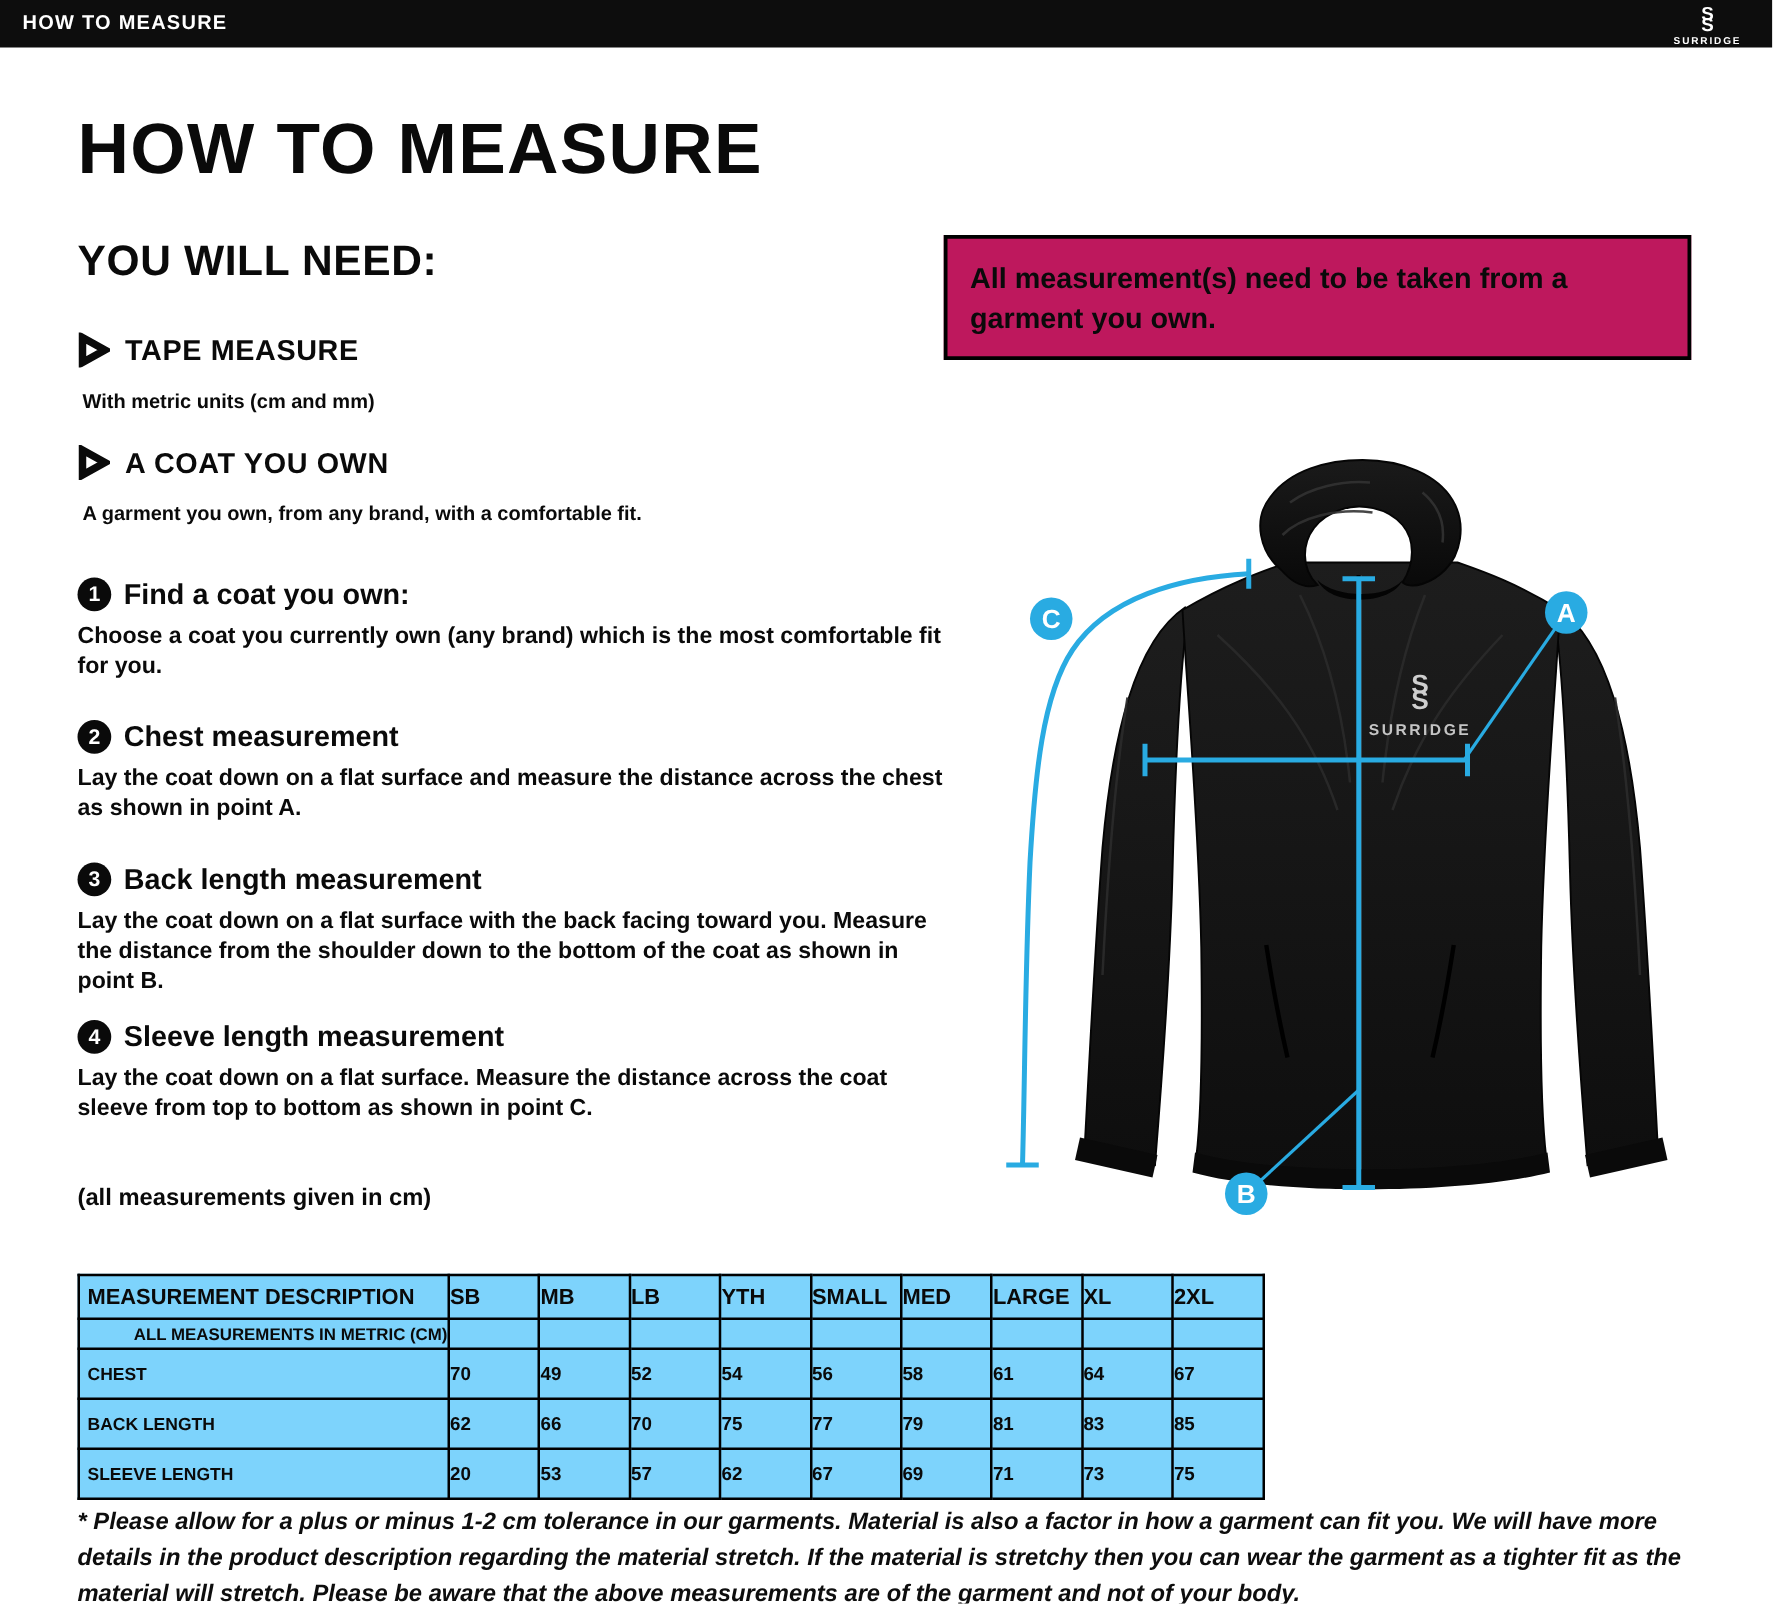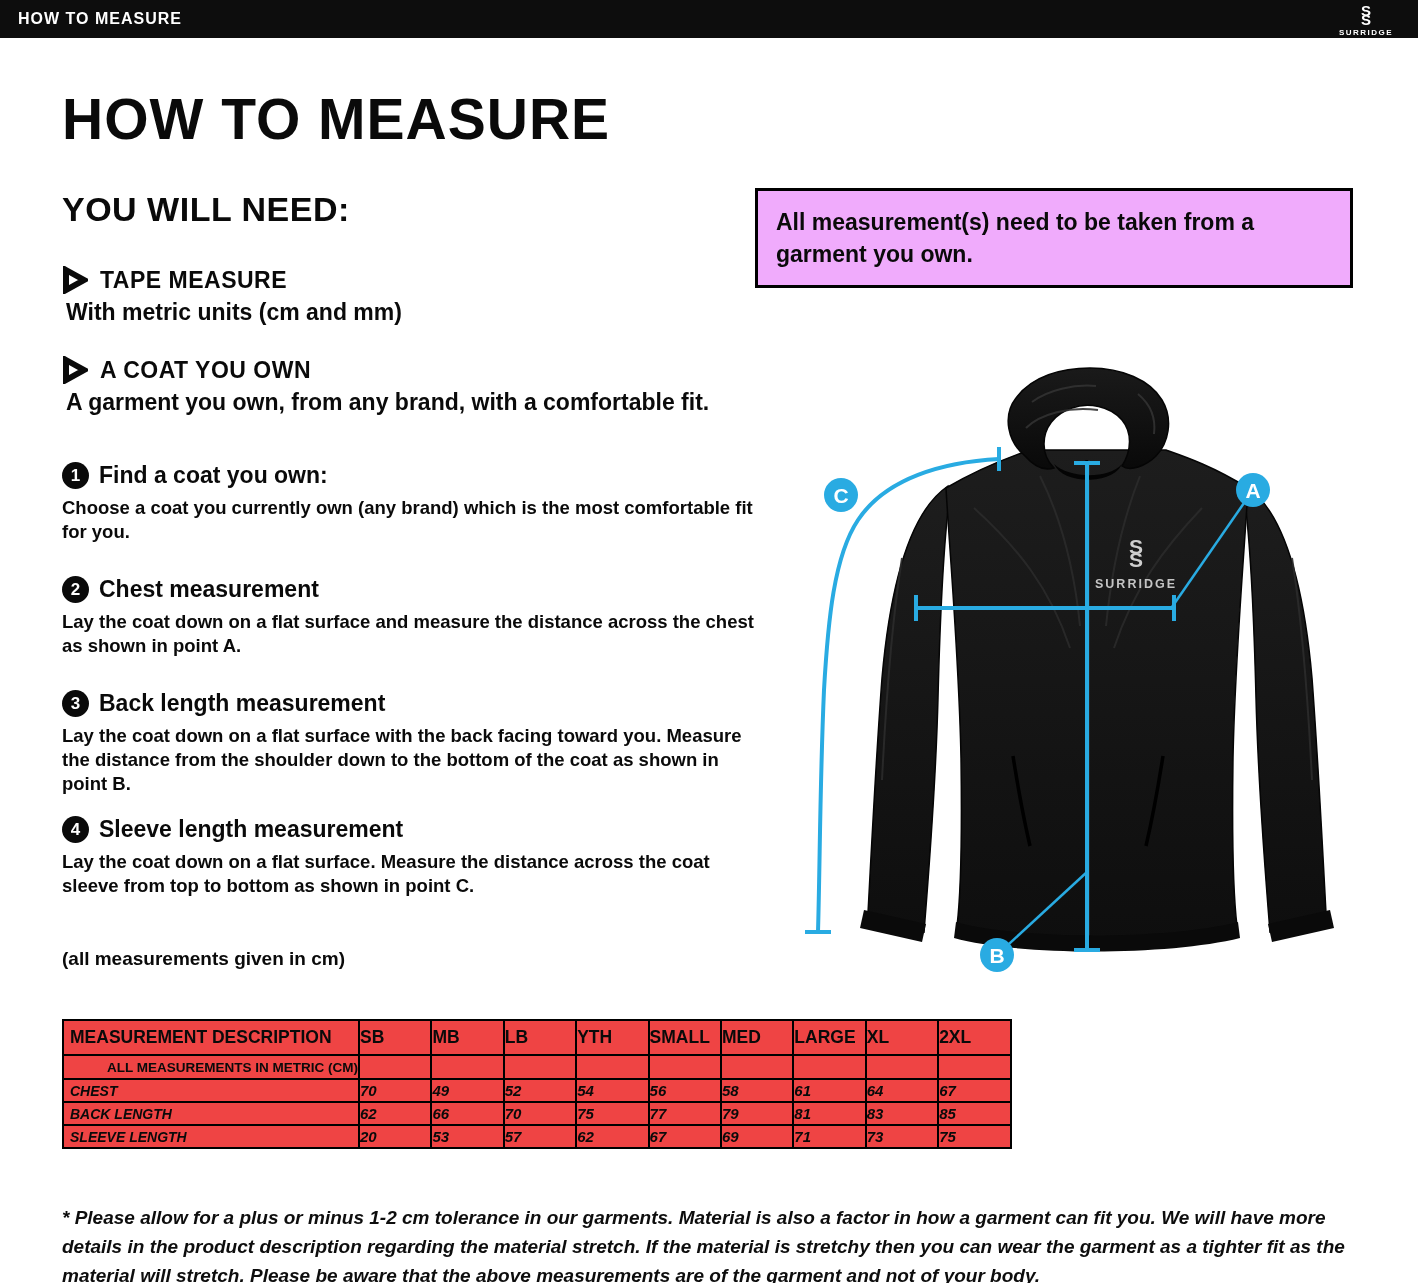--- a/index.html
+++ b/index.html
@@ -16,50 +16,50 @@
   
   .h1 { position:absolute; left:62px; top:86px; font-size:57px; font-weight:800; letter-spacing:1px; color:#0a0a0a; }
   .h2 { position:absolute; left:62px; top:190px; font-size:34px; font-weight:800; letter-spacing:.5px; }
 
   
   .need-item { position:absolute; left:62px; width:700px; }
   .need-item.first { top:266px; }
   .need-item.second { top:356px; }
   .need-title-row { display:flex; align-items:center; gap:12px; }
   .need-title { font-size:23px; font-weight:800; letter-spacing:.5px; }
-  .need-desc { font-size:23px; font-weight:700; margin-top:5px; padding-left:4px; }
+  .need-desc { font-size:16px; font-weight:700; margin-top:19px; padding-left:4px; }
 
   
   .step { position:absolute; left:62px; width:700px; }
   .step1 { top:462px; } .step2 { top:576px; } .step3 { top:690px; } .step4 { top:816px; }
   .step-head { display:flex; align-items:center; gap:10px; }
   .step-num { width:27px; height:27px; border-radius:50%; background:#0a0a0a; color:#fff;
               display:flex; align-items:center; justify-content:center; font-size:17px; font-weight:800; flex:0 0 27px; }
   .step-title { font-size:23px; font-weight:800; }
   .step-desc { font-size:18.5px; font-weight:700; line-height:24px; margin-top:7px; }
 
   
   .note-box { position:absolute; left:755px; top:188px; width:598px; border:3px solid #000;
-              padding:15px 18px; font-size:23px; line-height:32px; font-weight:800; background:#f0abfc; }
+              padding:15px 18px; font-size:23px; line-height:32px; font-weight:800; background:#be185d; }
 
   
   .diagram { position:absolute; left:778px; top:358px; }
 
   
   .size-chart-head { position:absolute; left:62px; top:948px; display:flex; align-items:baseline; gap:7px; }
   .size-chart-title { font-size:40px; font-weight:800; letter-spacing:.5px; }
   .size-chart-sub { font-size:19px; font-weight:800; }
-  table.size-chart { position:absolute; left:62px; top:1019px; border-collapse:collapse; table-layout:fixed; width:948px; background:#ef4444; }
+  table.size-chart { position:absolute; left:62px; top:1019px; border-collapse:collapse; table-layout:fixed; width:948px; background:#7dd3fc; }
   table.size-chart th, table.size-chart td { border:2px solid #000; text-align:left; vertical-align:middle; overflow:hidden; white-space:nowrap; }
   col.c-desc { width:296px; }
   col.c-size { width:72.4px; }
   tr.head-row th { height:35px; font-size:17.5px; font-weight:800; }
   tr.head-row th.desc { text-align:left; padding-left:6px; }
   tr.metric-row td { height:24px; font-size:13.5px; font-weight:800; }
-  tr.data-row td { height:23px; font-size:15px; font-weight:600;font-style:italic; }
+  tr.data-row td { height:40px; font-size:15px; font-weight:600; }
   td.desc, tr.metric-row td.desc { text-align:right; padding-left:6px; }
   tr.data-row td.desc { font-size:14px; font-weight:800; }
 
   
   .footer-note { position:absolute; left:62px; top:1203px; width:1310px;
                  font-size:19px; line-height:29px; font-weight:800; font-style:italic; color:#0d0d0d; }
 </style>
 </head>
 <body>
 

